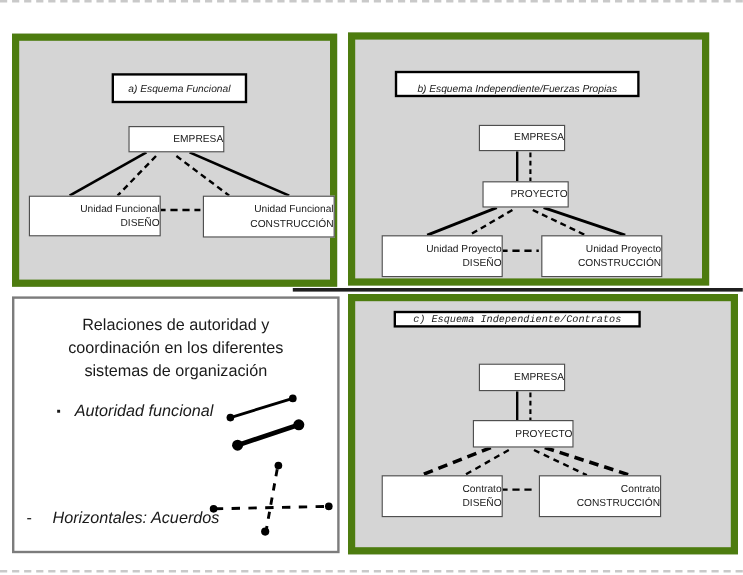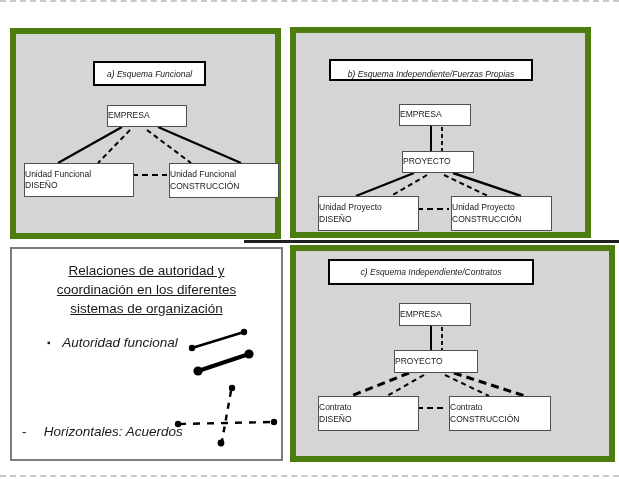--- a/index.html
+++ b/index.html
@@ -13,29 +13,29 @@
   .panel{position:absolute;background:#d5d5d5;border:6px solid #4d7c0f;box-sizing:border-box;}
   .panel-white{position:absolute;background:#ffffff;border:2px solid #7c7c7c;box-sizing:border-box;}
   .conn{position:absolute;left:0;top:0;}
   .title-box{
     position:absolute;background:#ffffff;border:2px solid #000000;box-sizing:border-box;
     display:flex;align-items:center;justify-content:center;
     font-style:italic;font-size:8.5px;white-space:nowrap;
   }
   .node-box{
     position:absolute;background:#ffffff;border:1px solid #4f4f4f;box-sizing:border-box;
-    display:flex;flex-direction:column;align-items:flex-start;justify-content:center;
+    display:flex;flex-direction:column;align-items:flex-end;justify-content:center;
     font-size:8.5px;line-height:1.3;text-align:center;white-space:nowrap;
   }
   .divider{position:absolute;background:#1f1f1f;}
   .lg-title{
     position:absolute;left:0;width:100%;text-align:center;
     font-size:13.5px;line-height:19px;
   }
-  .lg-title span{text-decoration:underline;}
+  .lg-title span{}
   .lg-row{position:absolute;font-style:italic;font-size:13.5px;white-space:nowrap;}
   .lg-marker{display:inline-block;width:12px;font-style:normal;}
   .lg-marker.sq{font-size:10px;vertical-align:1px;}
   .lg-icon{position:absolute;}
 </style>
 </head>
 <body>
 
 <div class="edge-rule" style="top:0;"></div>
 <div class="edge-rule" style="top:475px;"></div>
@@ -98,21 +98,21 @@
 <section class="panel" style="left:290px;top:245px;width:325px;height:217px;">
   <svg class="conn" width="321" height="213" viewBox="0 0 321 213">
     <line x1="135" y1="75" x2="135" y2="99" stroke="#000" stroke-width="2"></line>
     <line x1="146" y1="76" x2="146" y2="99" stroke="#000" stroke-width="1.8" stroke-dasharray="4,3"></line>
     <line x1="113" y1="122" x2="55" y2="145" stroke="#000" stroke-width="3" stroke-dasharray="8,5"></line>
     <line x1="158" y1="122" x2="229" y2="145" stroke="#000" stroke-width="3" stroke-dasharray="8,5"></line>
     <line x1="128" y1="124" x2="91" y2="145" stroke="#000" stroke-width="2" stroke-dasharray="5,4"></line>
     <line x1="149" y1="124" x2="193" y2="145" stroke="#000" stroke-width="2" stroke-dasharray="5,4"></line>
     <line x1="121" y1="157" x2="150" y2="157" stroke="#000" stroke-width="2" stroke-dasharray="6,4"></line>
   </svg>
-  <div class="title-box" style="left:32px;top:8px;width:206px;height:26px;">
+  <div class="title-box" style="left:32px;top:8px;width:206px;height:14px;font-family:Liberation Mono, monospace;">
     <span>c) Esquema Independiente/Contratos</span>
   </div>
   <div class="node-box" style="left:103px;top:52px;width:72px;height:23px;">
     <span>EMPRESA</span>
   </div>
   <div class="node-box" style="left:98px;top:99px;width:84px;height:23px;">
     <span>PROYECTO</span>
   </div>
   <div class="node-box" style="left:22px;top:145px;width:101px;height:35px;">
     <span>Contrato</span>

